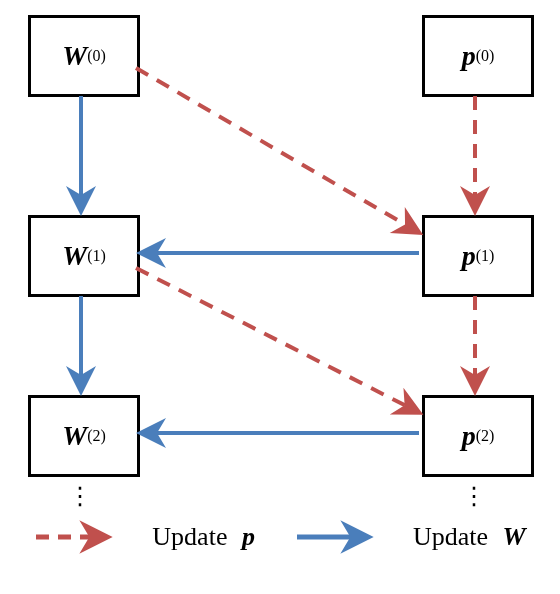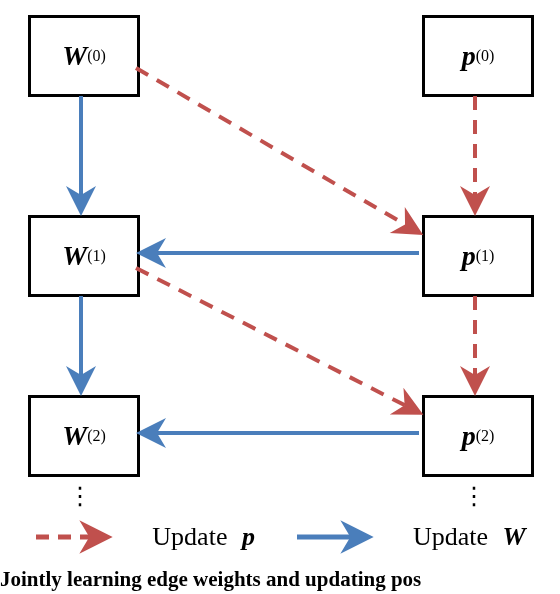--- a/index.html
+++ b/index.html
@@ -94,14 +94,13 @@
             </marker>
           </defs>
         <line x1="2" y1="12" x2="72" y2="12" stroke="#4a7ebb" stroke-width="5" marker-end="url(#lg-blue)"></line>
       </svg>
     </span>
     <span class="txt">
       <span>Update</span>&nbsp;<span class="embolden">W</span>
     </span>
   </div>
 
-  <div class="caption">Jointly learning edge weights and updating pos</div>
 </div>
 
 </body></html>

